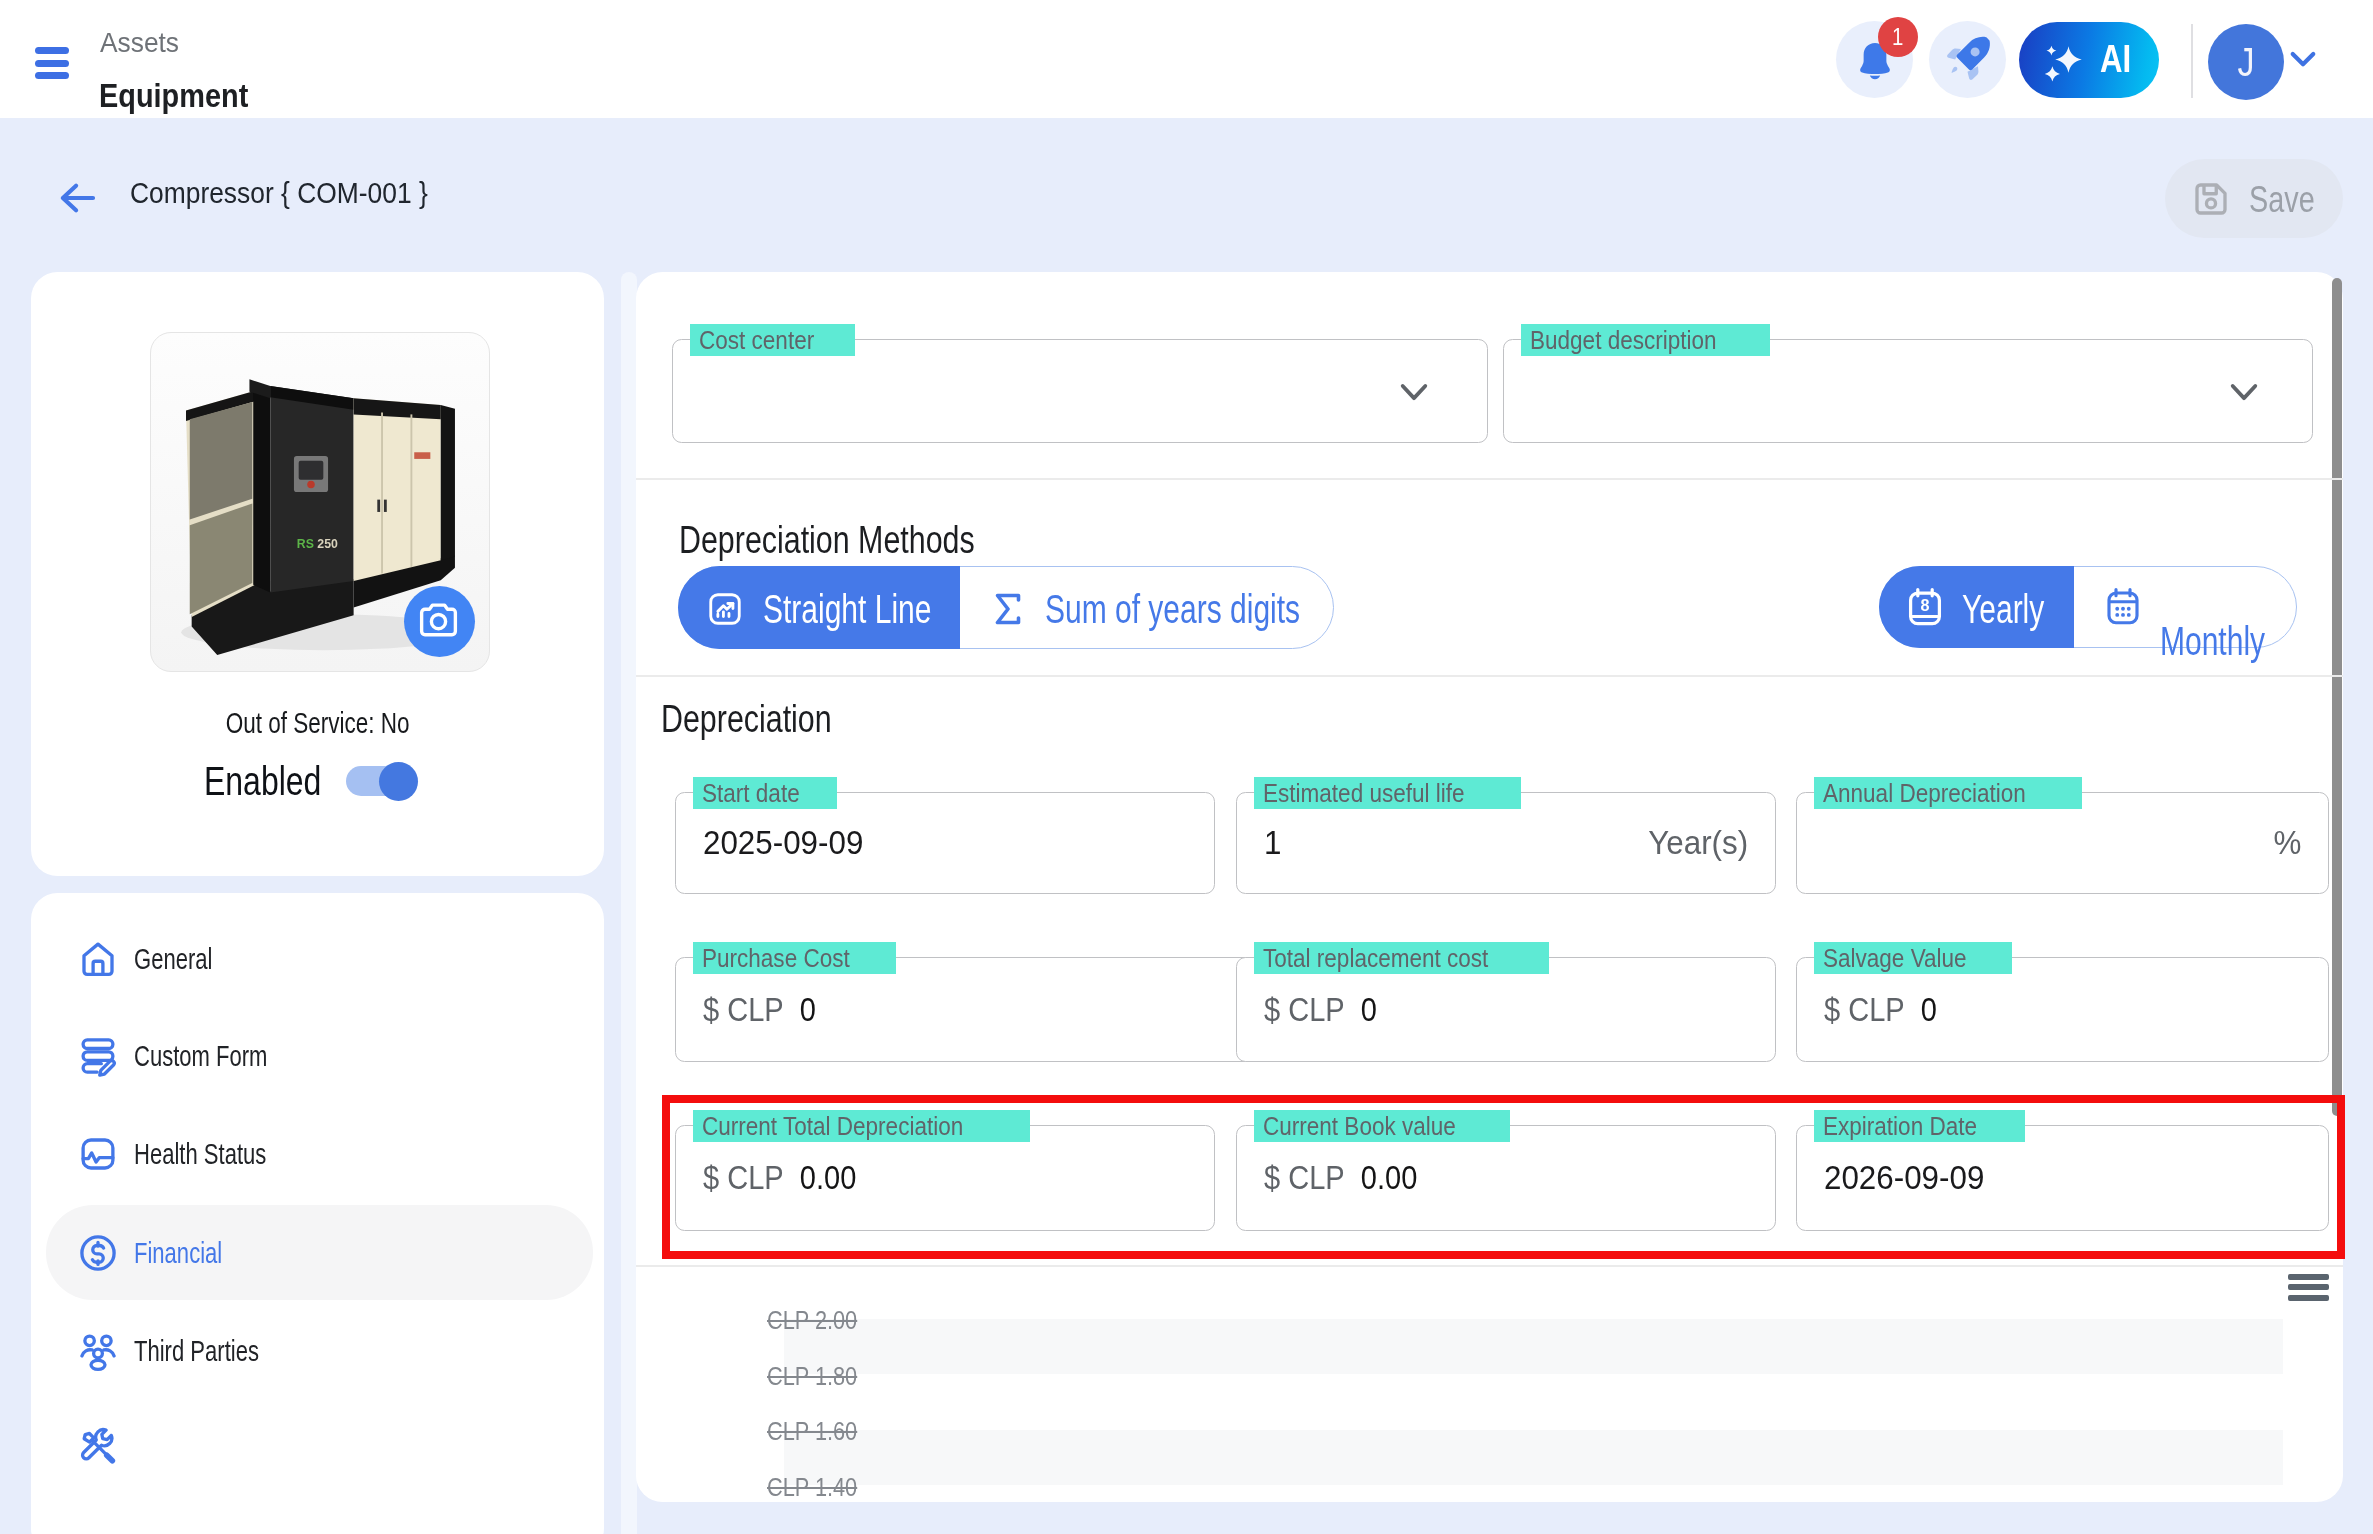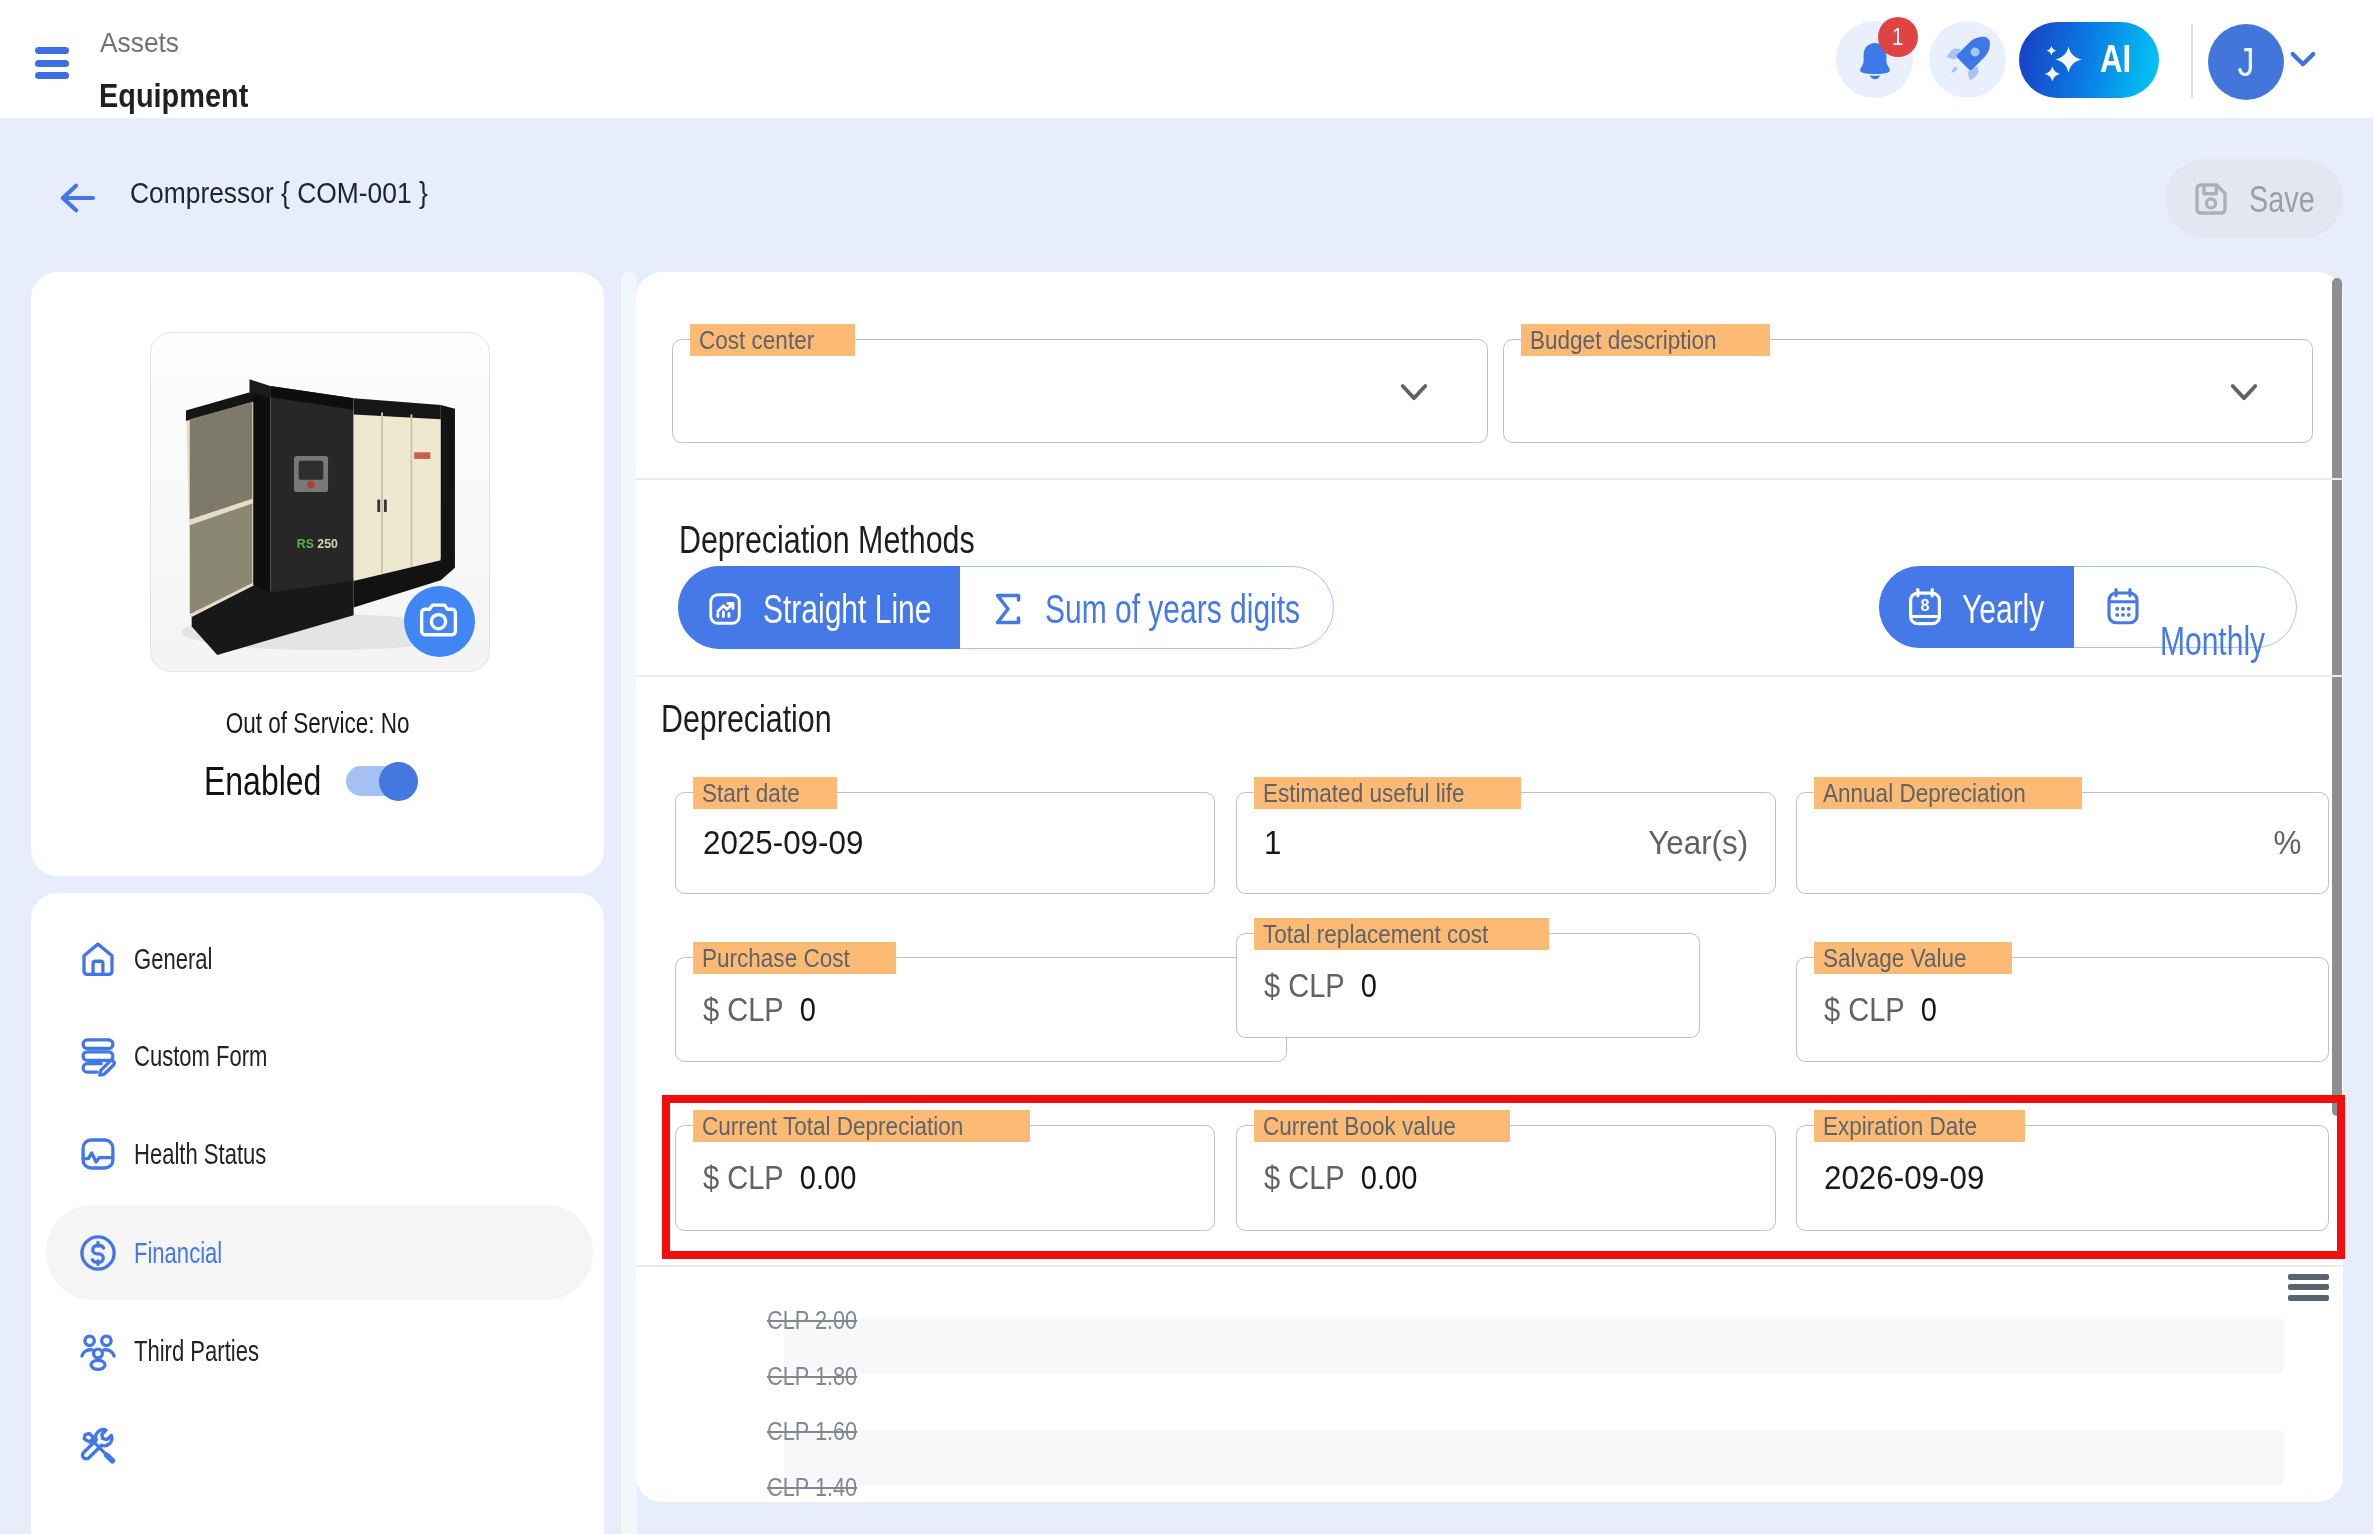--- a/index.html
+++ b/index.html
@@ -5,21 +5,21 @@
 * { margin:0; padding:0; box-sizing:border-box; }
 html,body { width:2373px; height:1535px; }
 body { font-family:"Liberation Sans", sans-serif; background:#E7EDFB; position:relative; overflow:hidden; }
 .abs { position:absolute; }
 .card { position:absolute; background:#fff; border-radius:26.5px; }
 .t { position:absolute; white-space:nowrap; }
 .t>span { display:inline-block; transform-origin:0 50%; white-space:nowrap; }
 .tc { text-align:center; }
 .tc>span { transform-origin:50% 50%; }
 .field { position:absolute; border:1.9px solid #C0C1C4; border-radius:9.5px; background:#fff; }
-.flabel { position:absolute; top:-16px; left:17px; background:#fdba74; padding:0 21px 0 8.5px; font-size:26.5px; color:#606469; line-height:32px; white-space:nowrap; }
+.flabel { position:absolute; top:-16px; left:17px; background:#5eead4; padding:0 21px 0 8.5px; font-size:26.5px; color:#606469; line-height:32px; white-space:nowrap; }
 .flabel>span { display:inline-block; transform:scaleX(0.85); transform-origin:0 50%; }
 .fvalue { position:absolute; left:26.5px; top:50%; transform:translateY(-50%); font-size:33px; color:#1A1A1C; white-space:nowrap; }
 .fvalue>span { display:inline-block; transform:scaleX(0.95); transform-origin:0 50%; white-space:nowrap; }
 .fadorn { position:absolute; right:26.5px; top:50%; transform:translateY(-50%); font-size:33px; color:#5F6368; white-space:nowrap;text-align:right; }
 .fadorn>span { display:inline-block; transform:scaleX(0.95); transform-origin:100% 50%; }
 .divider { position:absolute; left:636px; width:1707px; height:1.9px; background:#EBEBEB; }
 .navitem { position:absolute; left:46px; width:547px; height:95px; }
 .navitem .ic { position:absolute; left:31px; top:26.5px; }
 .navitem .tx { position:absolute; left:88px; top:50%; transform:translateY(-50%); font-size:29px; color:#212327; white-space:nowrap; }
 .navitem .tx>span { display:inline-block; transform:scaleX(0.76); transform-origin:0 50%; }
@@ -274,21 +274,21 @@
 </div>
 <div class="field" style="left:1796px;top:792px;width:533px;height:102px;">
   <span class="flabel"><span>Annual Depreciation</span></span>
   <span class="fadorn"><span>%</span></span>
 </div>
 
 <div class="field" style="left:675px;top:957px;width:612px;height:105px;">
   <span class="flabel"><span>Purchase Cost</span></span>
   <span class="fvalue" style="color:#5F6368;"><span style="transform:scaleX(0.88);">$ CLP&nbsp; <span style="color:#141415;">0</span></span></span>
 </div>
-<div class="field" style="left:1236px;top:933px;width:464px;height:105px;">
+<div class="field" style="left:1236px;top:957px;width:540px;height:105px;">
   <span class="flabel"><span>Total replacement cost</span></span>
   <span class="fvalue" style="color:#5F6368;"><span style="transform:scaleX(0.88);">$ CLP&nbsp; <span style="color:#141415;">0</span></span></span>
 </div>
 <div class="field" style="left:1796px;top:957px;width:533px;height:105px;">
   <span class="flabel"><span>Salvage Value</span></span>
   <span class="fvalue" style="color:#5F6368;"><span style="transform:scaleX(0.88);">$ CLP&nbsp; <span style="color:#141415;">0</span></span></span>
 </div>
 
 <div class="abs" style="left:662px;top:1095px;width:1683px;height:164px;border:8.5px solid #F40D0D;"></div>
 

